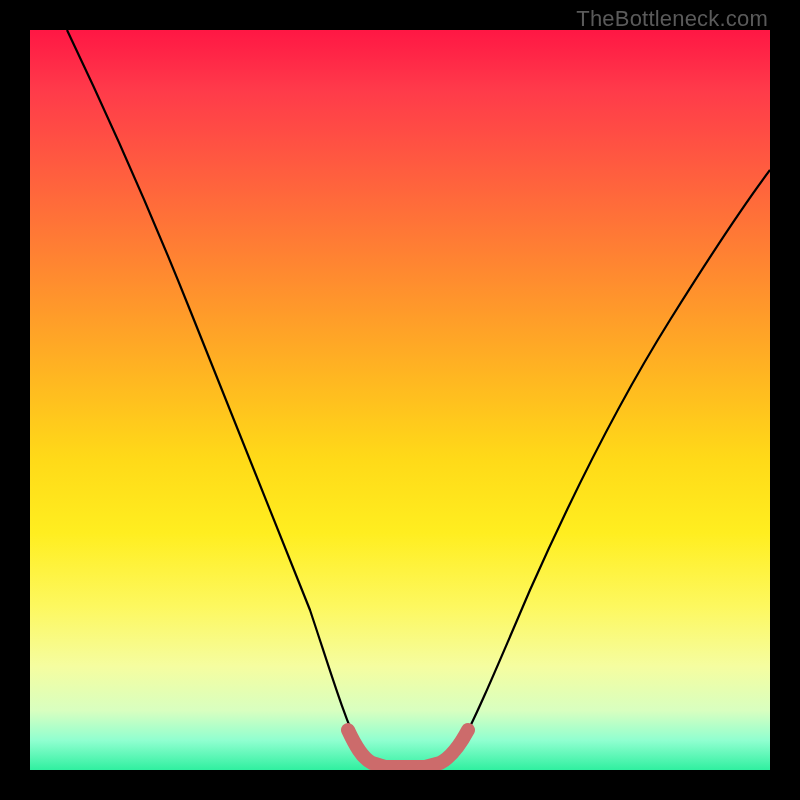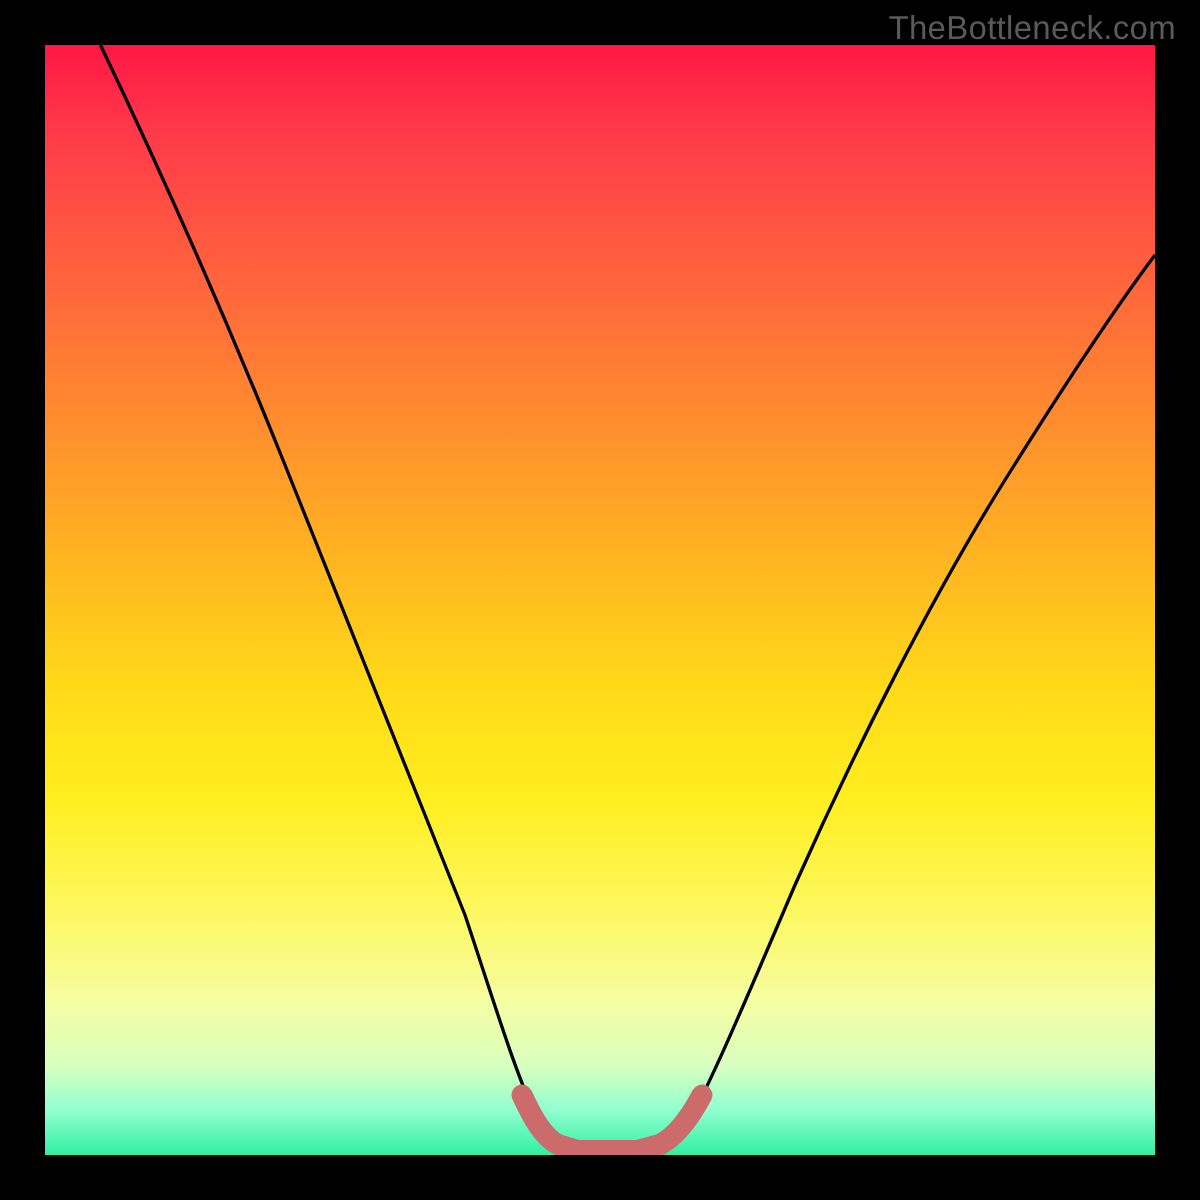--- a/index.html
+++ b/index.html
@@ -31,21 +31,21 @@
       #f5fda0 86%,
       #d8ffc0 92%,
       #90ffd0 96%,
       #30f0a0 100%
     );
   }
   
   .watermark {
     position: absolute;
     top: 6px;
-    right: 16px;
+    right: 32px;
     font-family: Arial, Helvetica, sans-serif;
     font-size: 22px;
     font-weight: 500;
     color: #5a5a5a;
     letter-spacing: 0.2px;
   }
   
   svg.overlay {
     position: absolute;
     left: 0;

